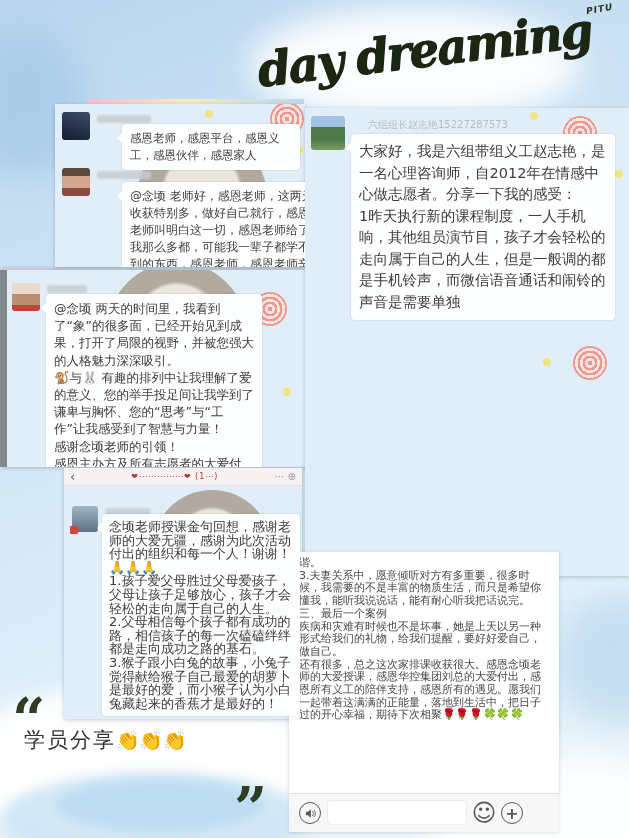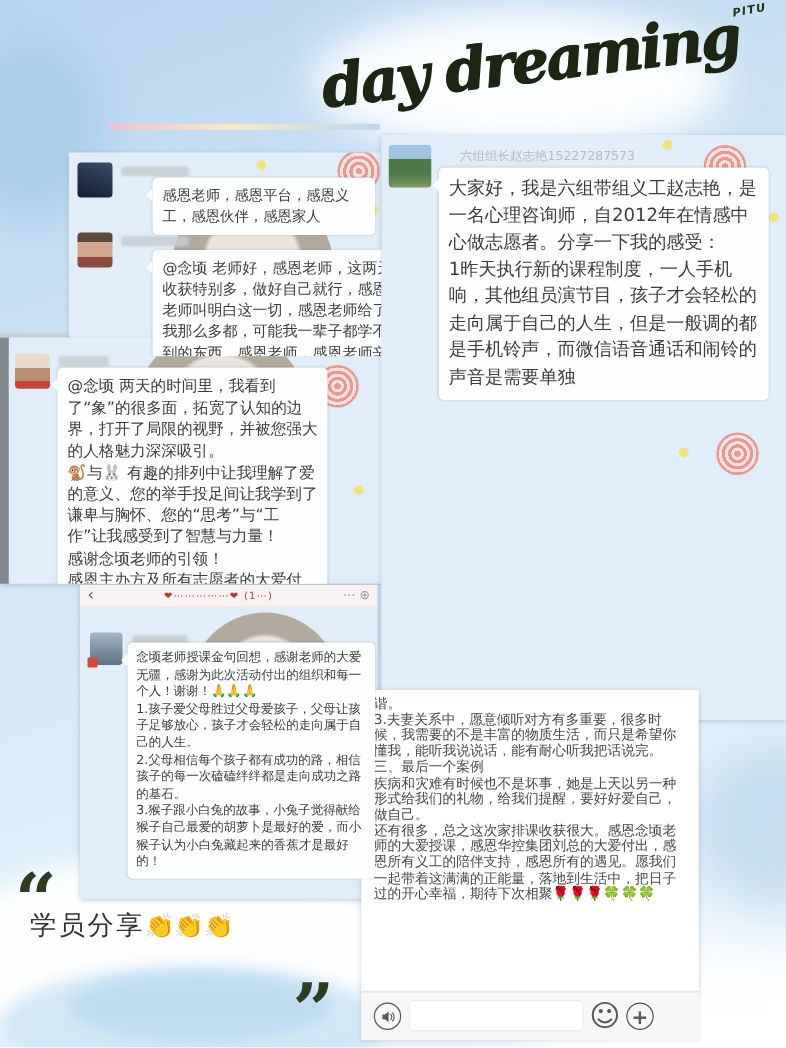--- a/index.html
+++ b/index.html
@@ -20,21 +20,21 @@
     font-style:italic;font-weight:700;font-size:47px;color:#1c2613;transform:rotate(-7deg);
     letter-spacing:-2px;text-shadow:1px 0 0 #1c2613,0 1px 0 #1c2613;white-space:nowrap;}
   .watermark{position:absolute;left:586px;top:4px;font-size:9px;font-style:italic;font-weight:bold;
     color:#29331a;transform:rotate(-10deg);letter-spacing:1px;}
 
   .card{position:absolute;background:#e1eef9;box-shadow:0 1px 4px rgba(50,80,110,.3);overflow:hidden;}
   .strip{position:absolute;left:88px;top:99px;width:216px;height:5px;
     background:linear-gradient(90deg,#f3bfd4,#f7ecc0 45%,#bcd9f2);}
   .divider{position:absolute;left:0;top:266px;width:301px;height:4px;background:#c9cdd1;opacity:.6;}
 
-  .card1{left:55px;top:122px;width:250px;height:163px;}
+  .card1{left:55px;top:104px;width:250px;height:163px;}
   .card2{left:0;top:270px;width:301px;height:197px;border-left:7px solid #81888e;}
   .card3{left:64px;top:468px;width:238px;height:251px;}
   .card3-header{position:relative;height:18px;background:#f7f2f1;display:flex;align-items:center;
     padding:0 6px;box-sizing:border-box;border-bottom:1px solid #eadfde;}
   .back{font-size:13px;color:#5a5a5a;margin-right:6px;line-height:16px;}
   .gtitle{flex:1;text-align:center;font-size:8px;color:#b33a33;letter-spacing:1px;
     white-space:nowrap;overflow:hidden;filter:blur(.4px);}
   .more{font-size:10px;color:#9a9a9a;margin-left:6px;}
   .card3-body{position:relative;height:232px;background:#e1eef9;overflow:hidden;}
   .rc1{left:305px;top:108px;width:324px;height:468px;}
@@ -63,21 +63,21 @@
 
   .bubble{position:absolute;background:#fdfefe;border-radius:4px;color:#3c3c3c;z-index:2;
     box-shadow:0 0 2px rgba(0,0,0,.18);box-sizing:border-box;}
   .bubble::before{content:"";position:absolute;left:-5px;top:9px;border:5px solid transparent;
     border-right-color:#fdfefe;border-left:0;}
   .msg-text{white-space:pre-wrap;word-break:break-all;}
 
   .b1-1{left:67px;top:20px;width:178px;padding:6px 8px;font-size:11.5px;line-height:17px;}
   .b1-2{left:67px;top:78px;width:206px;padding:6px 8px;font-size:12px;line-height:17px;}
   .b2-1{left:39px;top:24px;width:216px;padding:6px 8px;font-size:12.5px;line-height:17.2px;}
-  .b3-1{left:38px;top:28px;width:198px;padding:6px 7px;font-size:10px;line-height:13.6px;}
+  .b3-1{left:38px;top:28px;width:198px;padding:6px 7px;font-size:13px;line-height:13.6px;}
   .b4-1{left:46px;top:26px;width:264px;padding:7px 8px;font-size:14.5px;line-height:21.5px;}
   .b4-2{left:33px;top:228px;width:288px;padding:7px 9px;font-size:15px;line-height:20px;}
   .smalltext{padding:5px 10px;font-size:11px;line-height:12.7px;color:#474747;}
 
   .quote{position:absolute;font-family:"DejaVu Serif",serif;font-weight:bold;color:#2e3d22;font-size:58px;line-height:40px;}
   .q-open{left:12px;top:700px;}
   .q-close{left:234px;top:788px;}
   .share{position:absolute;left:24px;top:726px;font-size:21px;color:#333;letter-spacing:2px;z-index:3;}
   .claps{font-size:19px;letter-spacing:0;}
 
@@ -136,21 +136,21 @@
     <div class="face" style="left:100px;top:-8px;width:140px;height:140px;">
       <span class="eye l"></span>
       <span class="eye r"></span>
     </div>
     <div class="swirl" style="left:246px;top:22px;"></div>
     <div class="dot" style="left:228px;top:66px;"></div>
     <div class="dot" style="left:276px;top:118px;"></div>
     <div class="avatar av3" style="left:5px;top:13px;"></div>
     <div class="nameblur" style="left:40px;top:15px;width:40px;"></div>
     <div class="bubble b2-1">
-      <div class="msg-text">@念顷 两天的时间里，我看到了“象”的很多面，拓宽了认知的边界，打开了局限的视野，并被您强大的人格魅力深深吸引。
+      <div class="msg-text">@念顷 两天的时间里，我看到了“象”的很多面，已经开始见到成果，打开了局限的视野，并被您强大的人格魅力深深吸引。
 🐒与🐰 有趣的排列中让我理解了爱的意义、您的举手投足间让我学到了谦卑与胸怀、您的“思考”与“工作”让我感受到了智慧与力量！
 感谢念顷老师的引领！
 感恩主办方及所有志愿者的大爱付</div>
     </div>
   </div>
 
   <div class="card card3">
     <div class="card3-header">
       <span class="back">‹</span>
       <span class="gtitle">❤⋯⋯⋯⋯⋯❤ (1⋯)</span>

